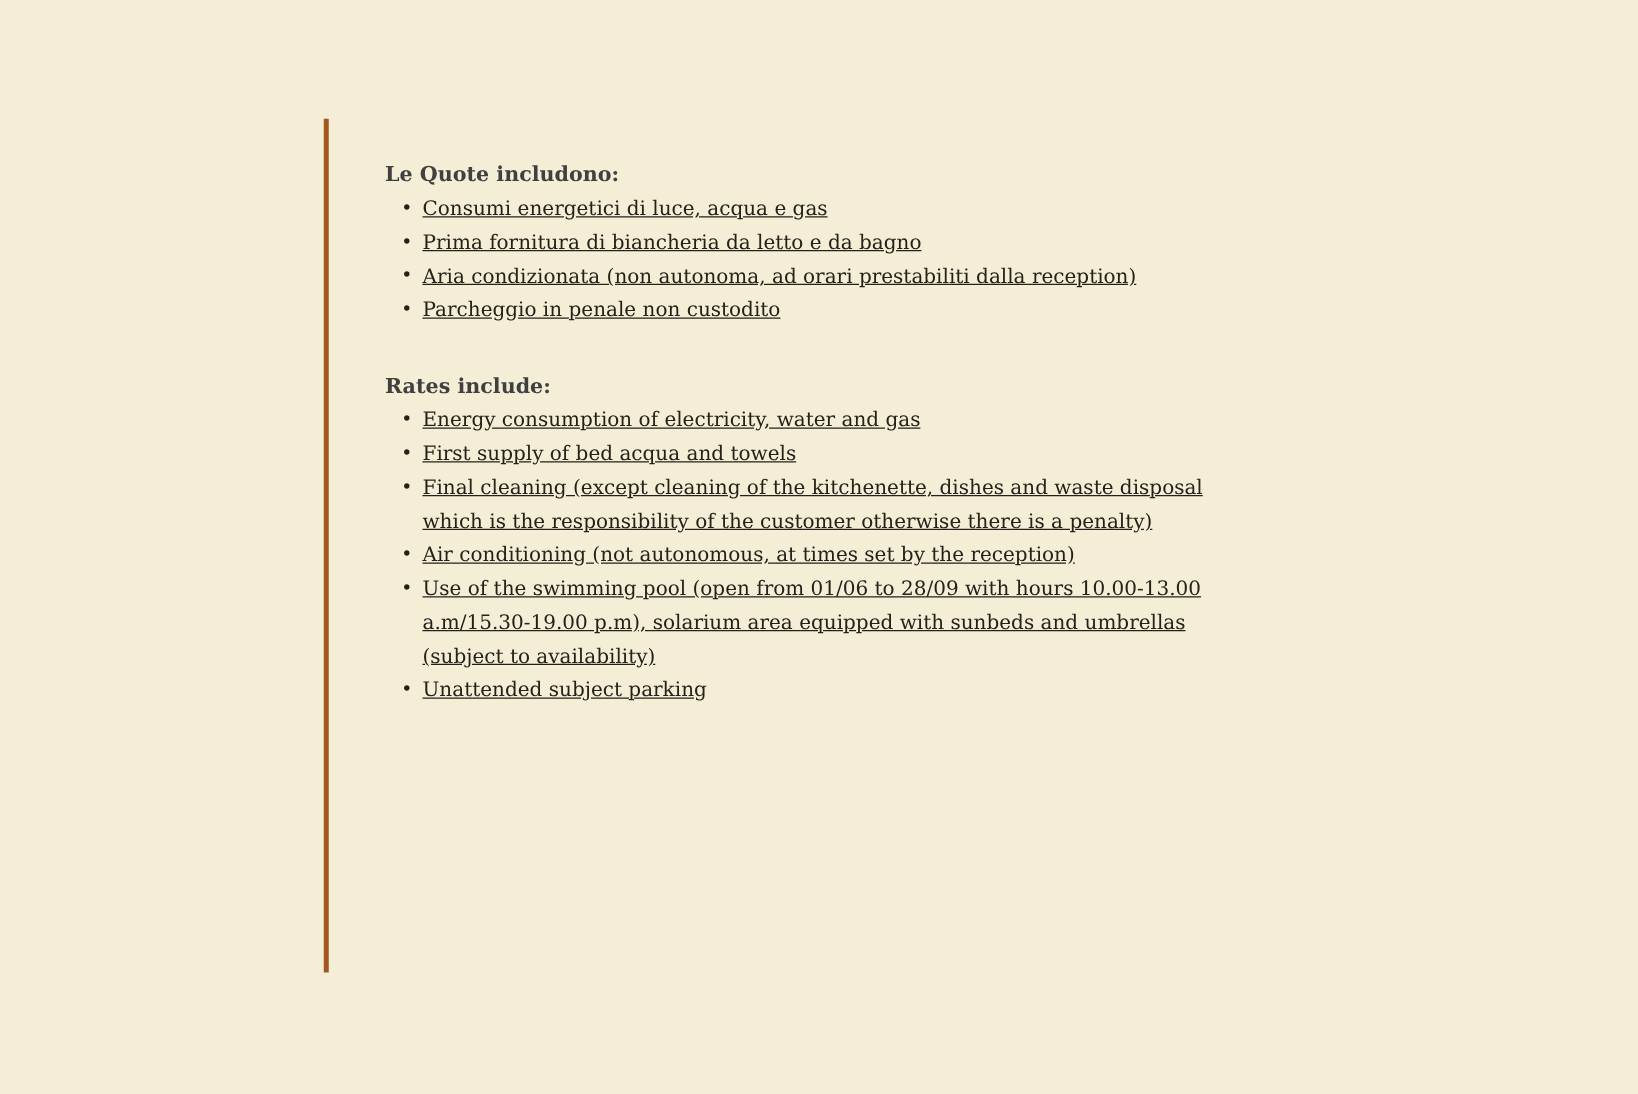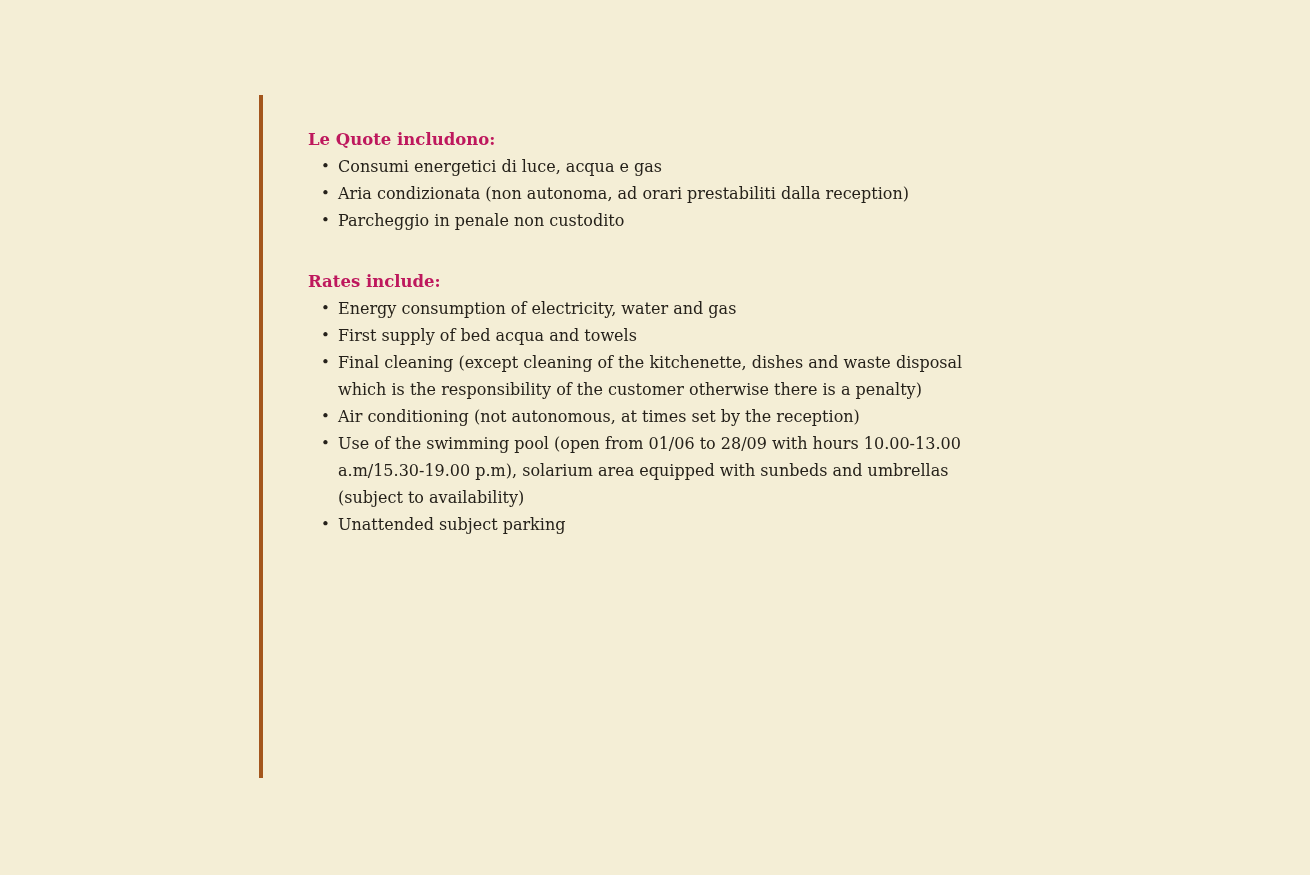--- a/index.html
+++ b/index.html
@@ -29,30 +29,31 @@
     top: 126px;
     width: 700px;
     font-size: 16px;
     line-height: 27px;
   }
   .section-heading {
     margin: 0;
     font-size: 16.5px;
     line-height: 27px;
     font-weight: bold;
-    color: #be185d;
+    color: #404040;
   }
   .section + .section {
     margin-top: 34px;
   }
   ul.bullet-list {
     margin: 0;
     padding: 0;
     list-style: none;
     width: 672px;
+    text-decoration: underline;
   }
   ul.bullet-list li {
     position: relative;
     padding-left: 30px;
     margin: 0;
   }
   ul.bullet-list li::before {
     content: "\2022";
     position: absolute;
     left: 13px;
@@ -65,20 +66,21 @@
 
 <div class="page">
   <div class="accent-bar"></div>
 
   <div class="content">
 
     <div class="section">
       <h2 class="section-heading">Le Quote includono:</h2>
       <ul class="bullet-list">
         <li>Consumi energetici di luce, acqua e gas</li>
+        <li>Prima fornitura di biancheria da letto e da bagno</li>
         <li>Aria condizionata (non autonoma, ad orari prestabiliti dalla reception)</li>
         <li>Parcheggio in penale non custodito</li>
       </ul>
     </div>
 
     <div class="section">
       <h2 class="section-heading">Rates include:</h2>
       <ul class="bullet-list">
         <li>Energy consumption of electricity, water and gas</li>
         <li>First supply of bed acqua and towels</li>

